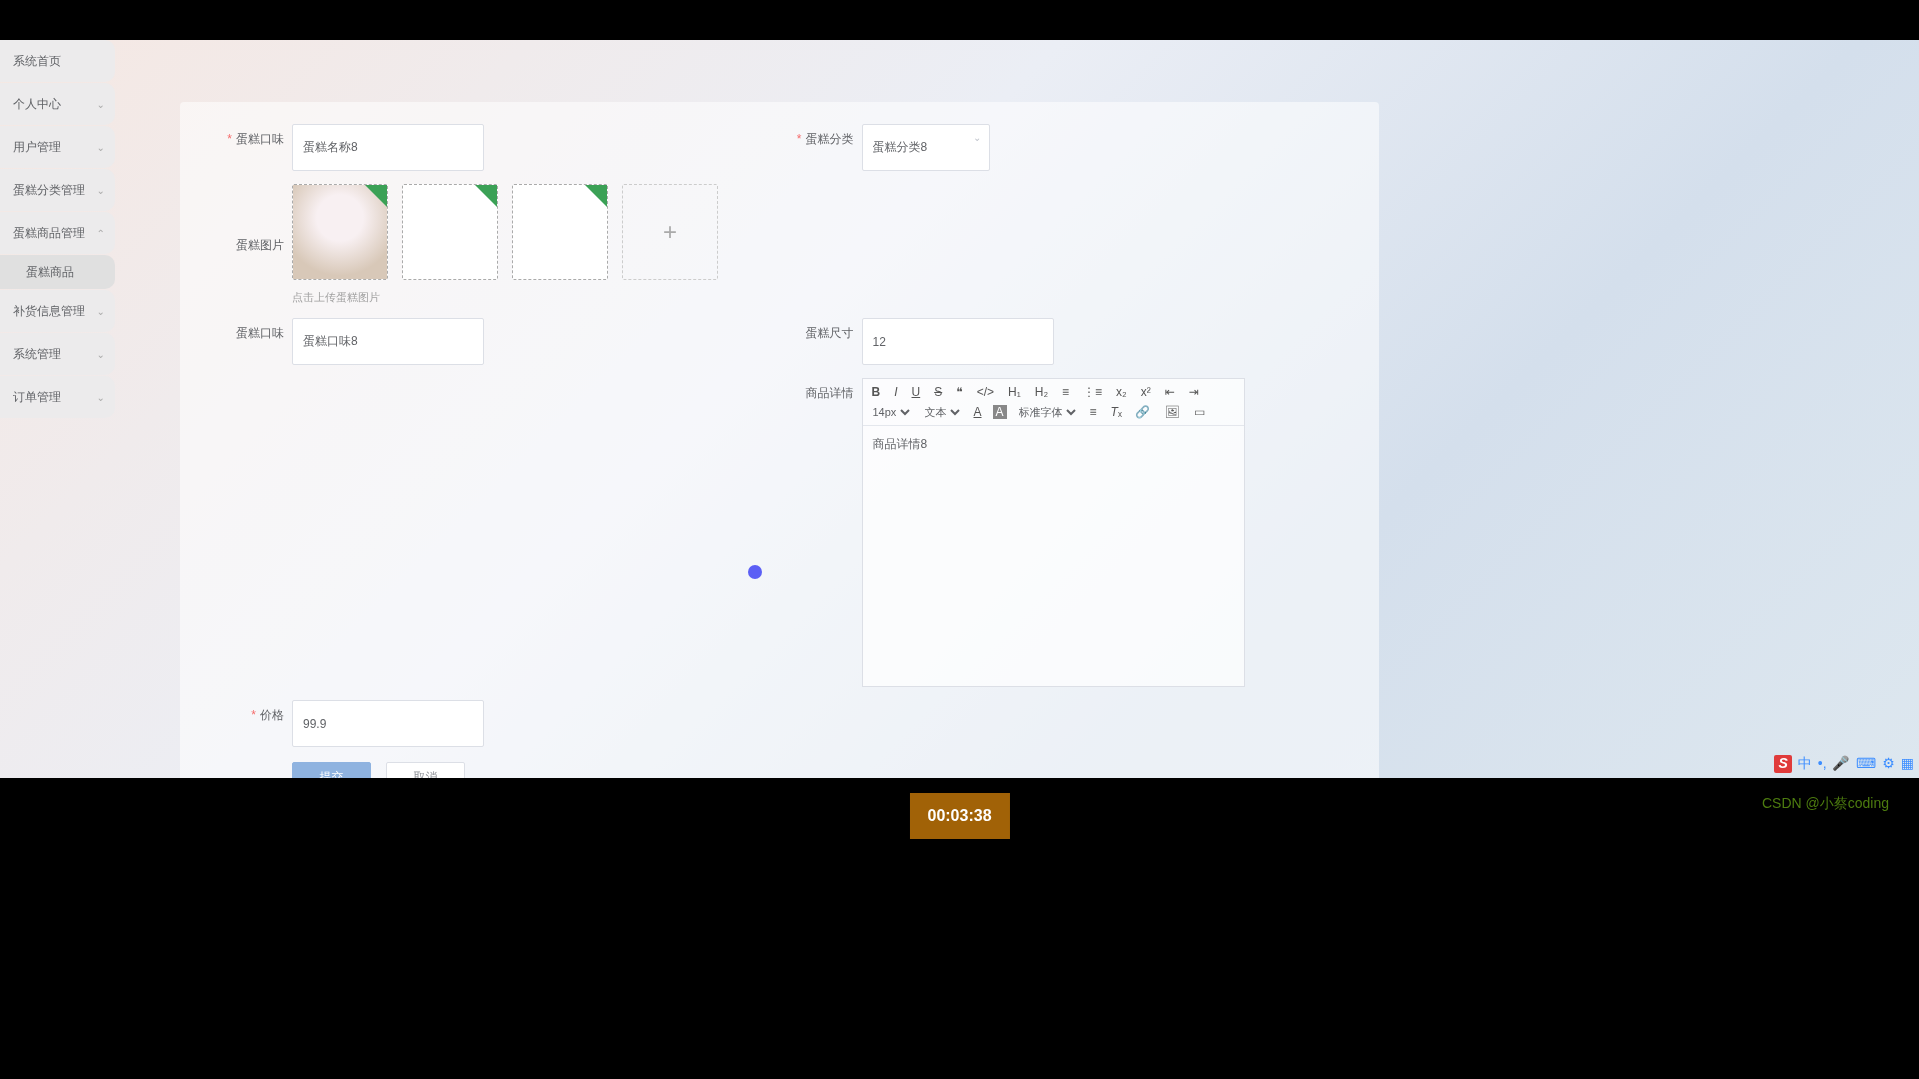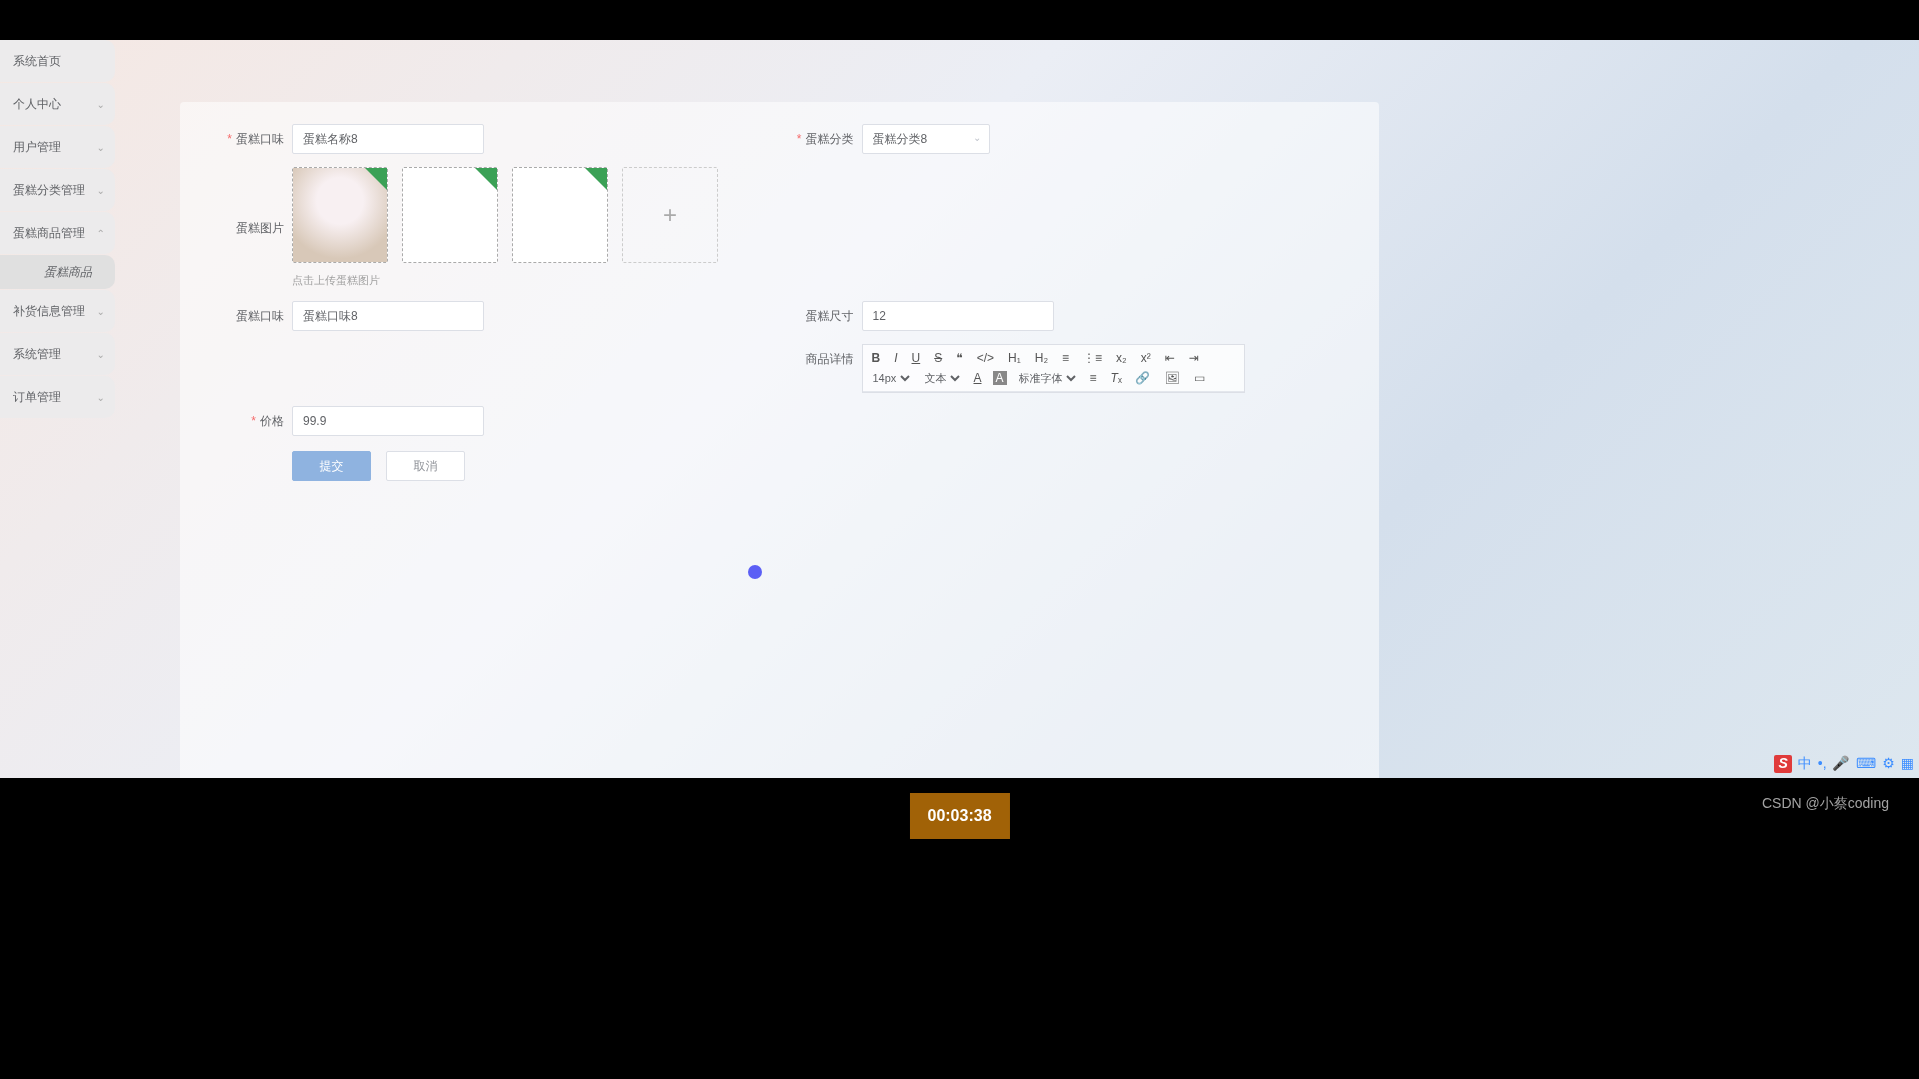--- a/index.html
+++ b/index.html
@@ -8,33 +8,33 @@
 .main-area {
   position: absolute; top: 40px; left: 0; right: 0; height: 738px;
   background: linear-gradient(135deg, #f5e8e3 0%, #ebeef5 40%, #d4dfec 70%, #dde7ef 100%);
 }
 .sidebar { position: absolute; top: 40px; left: 0; width: 115px; z-index: 5; }
 .menu-item {
   display: flex; align-items: center; justify-content: space-between;
   height: 42px; padding: 0 10px 0 13px; font-size: 12px; color: #606266;
   background: #ecebec; border-radius: 0 10px 10px 0; margin-bottom: 1px; cursor: pointer;
 }
-.menu-item.sub { background: #e0e0e0; padding-left: 44px; height: 34px; font-style: italic; }
+.menu-item.sub { background: #e0e0e0; padding-left: 26px; height: 34px; }
 .chev { font-size: 10px; color: #aaa; }
 .form-card {
   position: absolute; left: 180px; top: 62px; width: 1199px; height: 681px;
   background: rgba(255,255,255,0.55); border-radius: 4px; padding: 22px 30px;
 }
 .row { display: flex; margin-bottom: 13px; }
 .col-l { width: 580px; display: flex; align-items: flex-start; }
 .col-r { width: 580px; display: flex; align-items: flex-start; }
 .label { width: 82px; text-align: right; font-size: 12px; color: #606266; padding-right: 8px; line-height: 30px; }
 .req::before { content: "*"; color: #f56c6c; margin-right: 4px; }
 .inp {
-  width: 192px; height: 30px; border: 1px solid #dcdfe6; border-radius: 2px;
+  width: 192px; height: 47px; border: 1px solid #dcdfe6; border-radius: 2px;
   padding: 0 10px; font-size: 12px; color: #606266; background: #fff;
 }
 .sel { position: relative; width: 128px; }
 .sel .inp { width: 100%; }
 .sel-arrow { position: absolute; right: 8px; top: 8px; font-size: 10px; color: #c0c4cc; pointer-events: none; }
 .imgs { display: flex; gap: 14px; }
 .img-box {
   width: 96px; height: 96px; border: 1px dashed #aaa; position: relative; border-radius: 2px; background: #fff;
 }
 .img-box .cake {
@@ -65,21 +65,21 @@
 .btn-default { background: #fff; color: #909399; }
 .cursor-dot {
   position: absolute; left: 748px; top: 525px; width: 14px; height: 14px;
   background: #5b5ff5; border-radius: 50%;
 }
 .bottom-black { position: absolute; top: 778px; left: 0; right: 0; bottom: 0; background: #000; }
 .timer {
   position: absolute; left: 50%; top: 793px; transform: translateX(-50%);
   background: #a16207; color: #fff; padding: 14px 18px; font-size: 16px; font-weight: bold;
 }
-.watermark { position: absolute; right: 30px; top: 795px; font-size: 14px; color: #a3a3a3; }
+.watermark { position: absolute; right: 30px; top: 795px; font-size: 14px; color: #4d7c0f; }
 .ime { position: absolute; right: 5px; top: 755px; display: flex; gap: 6px; font-size: 14px; }
 .ime span { color: #3d8eff; }
 .ime .red { background: #e03b3b; color: #fff; padding: 0 4px; border-radius: 2px; font-style: italic; font-weight: bold; }
 </style>
 </head>
 <body>
 
 <div class="topbar"></div>
 
 <div class="main-area">
@@ -159,20 +159,21 @@
             <select class="tb-sel"><option>文本</option></select>
             <span class="tb-btn"><u>A</u></span>
             <span class="tb-btn" style="background:#888;color:#fff;padding:0 3px;">A</span>
             <select class="tb-sel"><option>标准字体</option></select>
             <span class="tb-btn">≡</span>
             <span class="tb-btn"><i>T</i>ₓ</span>
             <span class="tb-btn">🔗</span>
             <span class="tb-btn">🖼</span>
             <span class="tb-btn">▭</span>
           </div>
+          <div class="editor-body">商品详情8</div>
         </div>
       </div>
     </div>
 
     <div class="row" style="margin-top:0;">
       <div class="col-l">
         <div class="label req">价格</div>
         <input class="inp" value="99.9" style="">
       </div>
     </div>

